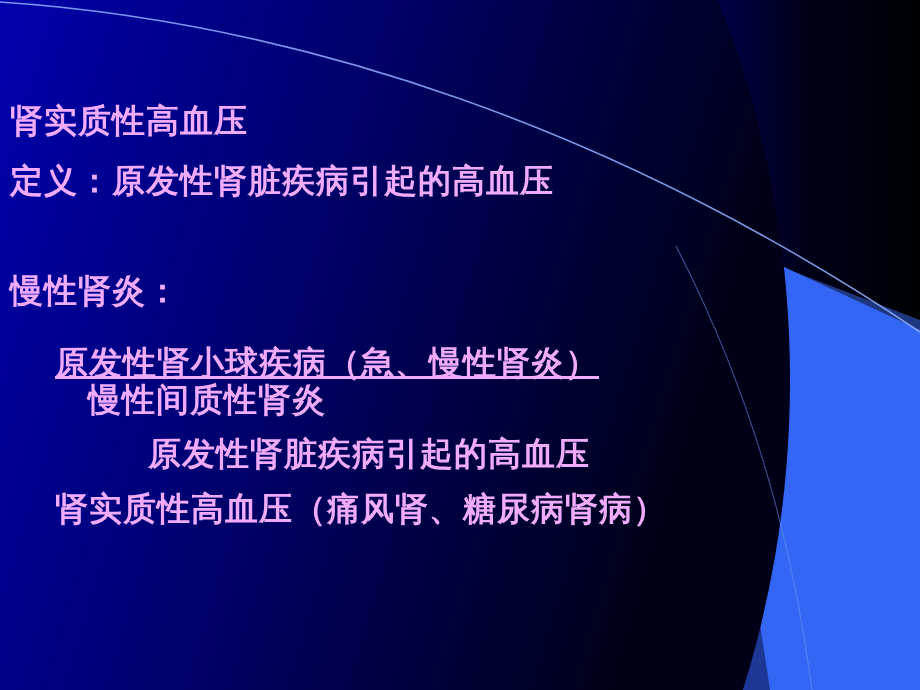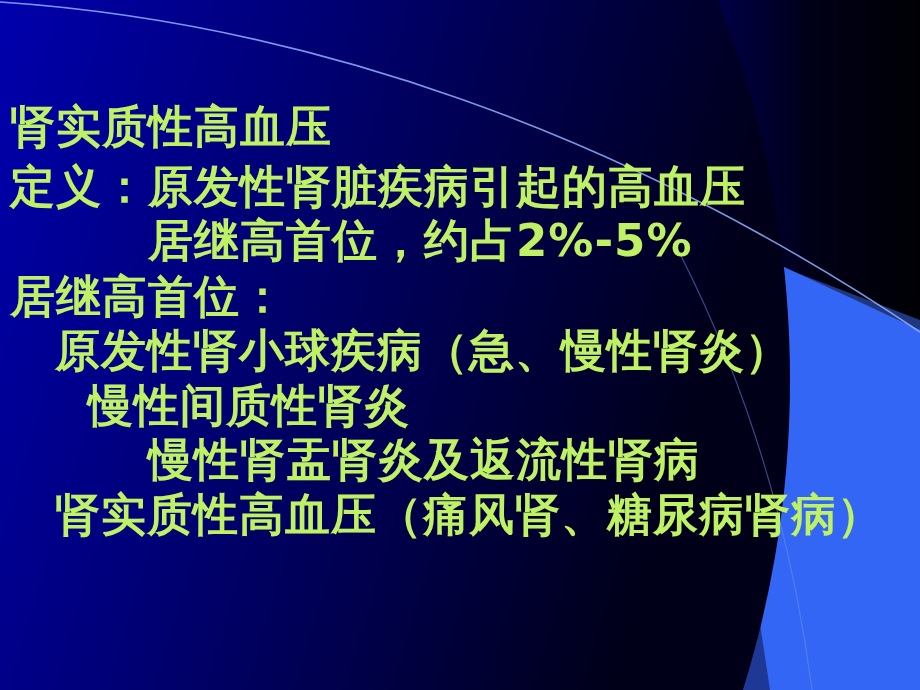--- a/index.html
+++ b/index.html
@@ -28,36 +28,36 @@
   #content {
     position: absolute;
     left: 0; top: 0;
     width: 920px;
     height: 690px;
     z-index: 5;
   }
   .line {
     position: absolute;
     white-space: nowrap;
-    color: #bef264;
+    color: #f0abfc;
     font-weight: bold;
-    font-size: 45px;
+    font-size: 33px;
     line-height: 1;
     letter-spacing: 1px;
     font-family: "DejaVu Sans", "Liberation Sans", sans-serif;
   }
   .lvl0 { left: 10px; }
   .lvl1 { left: 55px; }
   .lvl2 { left: 148px; }
 
   .l-title { top: 104px; }
   .l-def   { top: 164px; }
   .l-def2  { top: 218px; }
   .l-cause { top: 274px; }
-  .l-c1    { top: 328px; }
+  .l-c1    { top: 346px; text-decoration: underline; }
   .l-c2    { top: 383px; margin-left: 33px; }
   .l-c3    { top: 437px; }
   .l-c4    { top: 492px; }
 </style>
 </head>
 <body>
 
 <div id="slide">
 
   <svg id="bg-svg" viewBox="0 0 920 690" preserveAspectRatio="none">
@@ -100,26 +100,25 @@
       <path d="M 676,246 C 740,370 790,520 812,690" fill="none" stroke="#6f93ee" stroke-width="1.2" opacity="0.5"></path>
     </g>
   </svg>
 
   <div id="content">
 
     <div class="line lvl0 l-title">肾实质性高血压</div>
 
     <div class="line lvl0 l-def">定义：原发性肾脏疾病引起的高血压</div>
 
-    <div class="line lvl2 l-def2">居继高首位，约占2%-5%</div>
 
-    <div class="line lvl0 l-cause">居继高首位：</div>
+    <div class="line lvl0 l-cause">慢性肾炎：</div>
 
     <div class="line lvl1 l-c1">原发性肾小球疾病（急、慢性肾炎）</div>
 
     <div class="line lvl1 l-c2">慢性间质性肾炎</div>
 
-    <div class="line lvl2 l-c3">慢性肾盂肾炎及返流性肾病</div>
+    <div class="line lvl2 l-c3">原发性肾脏疾病引起的高血压</div>
 
     <div class="line lvl1 l-c4">肾实质性高血压（痛风肾、糖尿病肾病）</div>
 
   </div>
 </div>
 
 </body></html>

